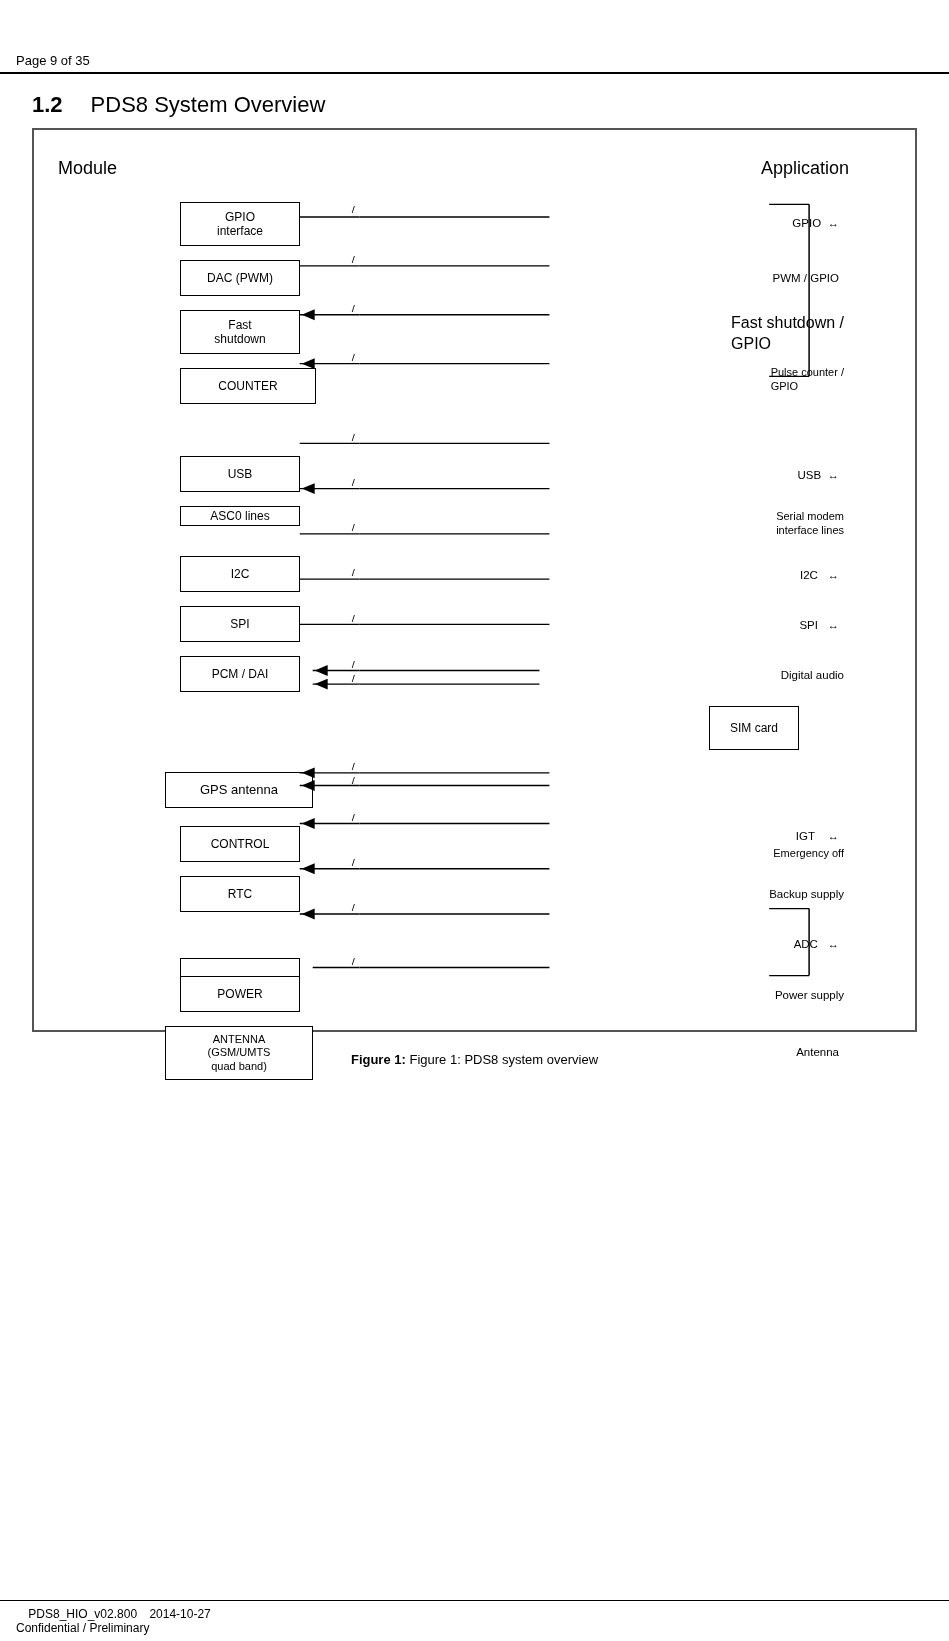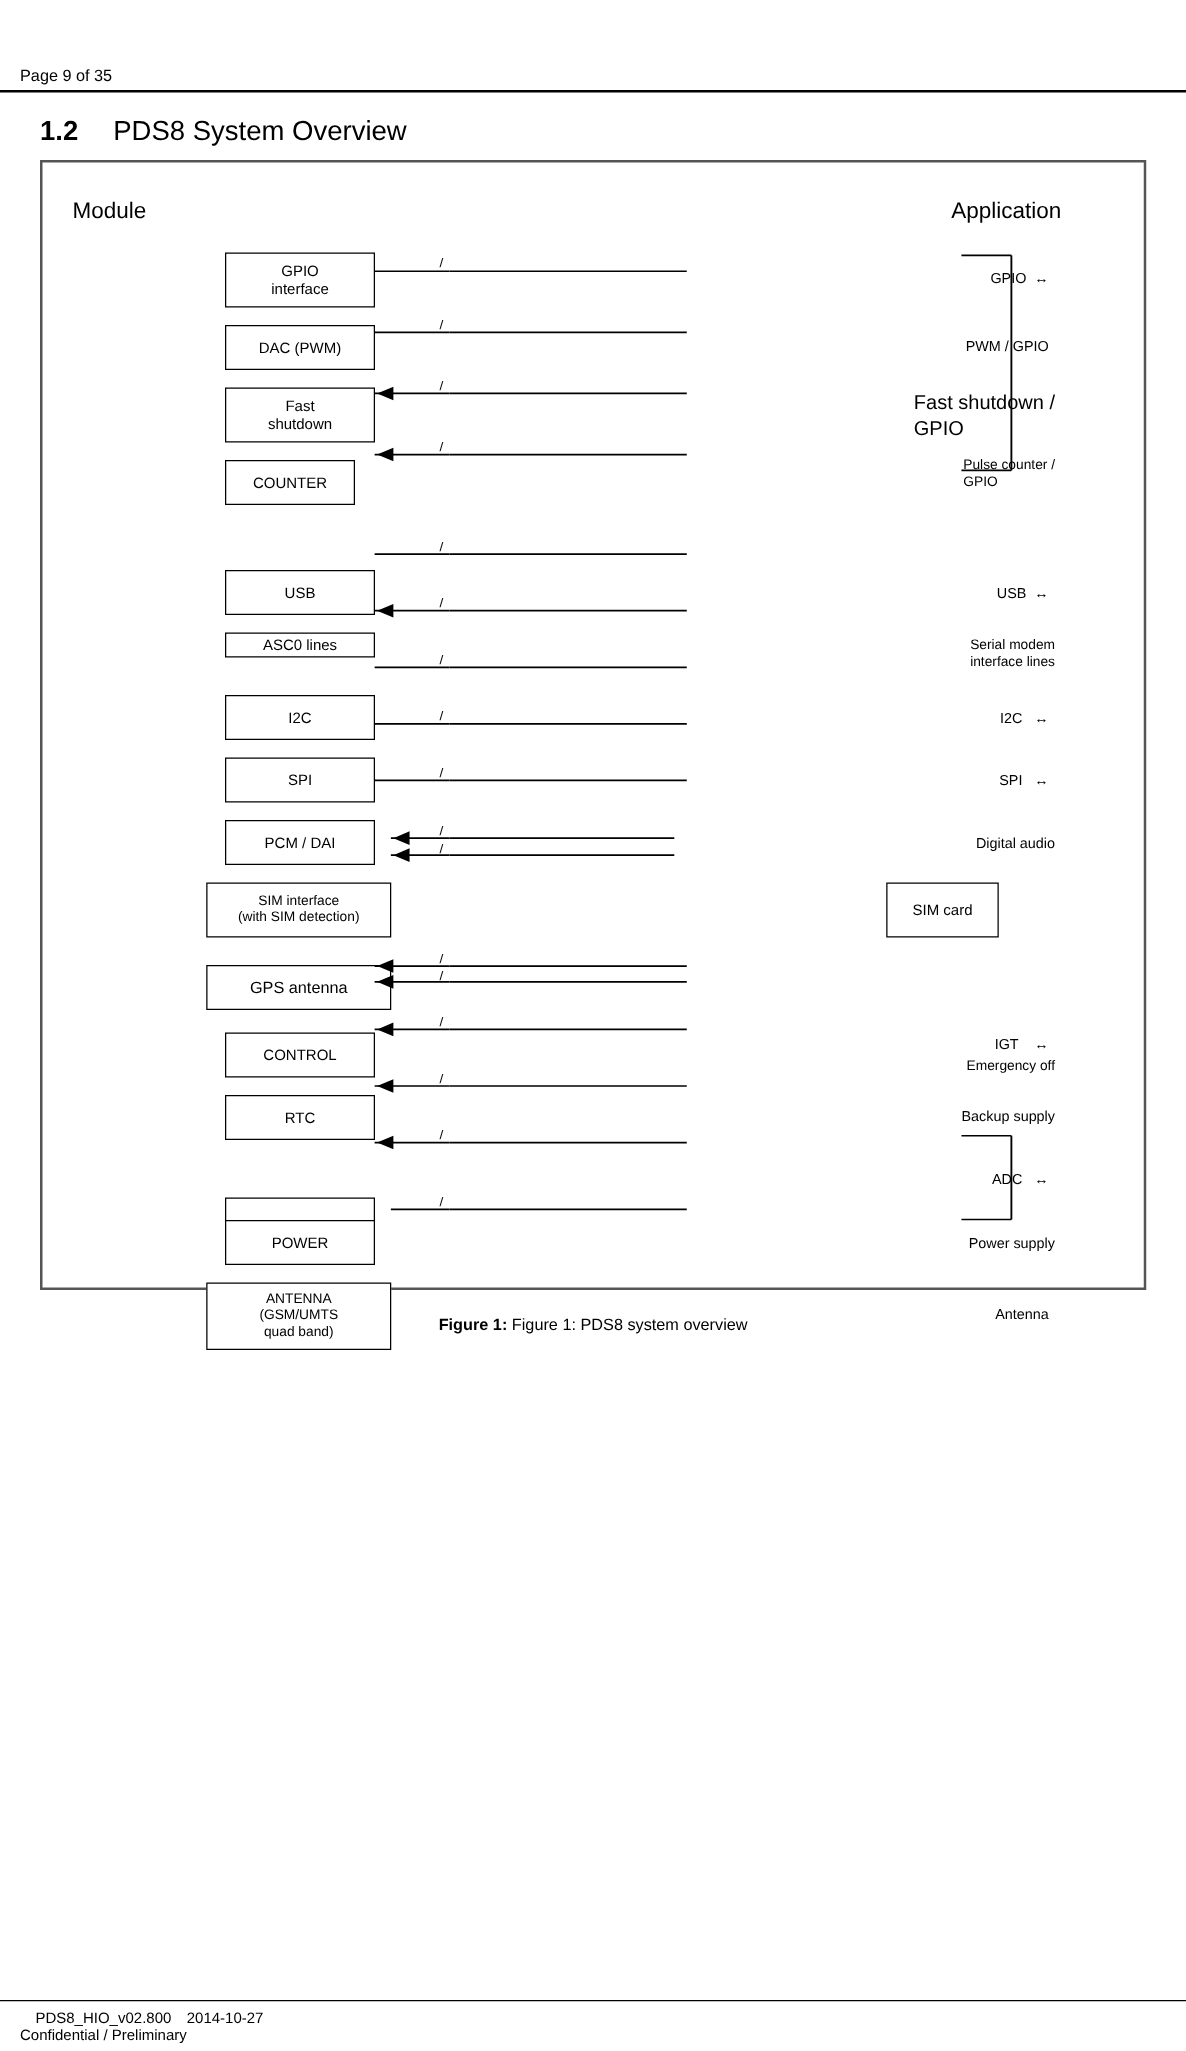--- a/index.html
+++ b/index.html
@@ -142,33 +142,32 @@
 
     <div class="label-module">Module</div>
     <div class="label-application">Application</div>
 
     <div class="mod-box" style="left:130px; top:52px; width:120px; height:44px; font-size:12px;">GPIO<br>interface</div>
 
     <div class="mod-box" style="left:130px; top:110px; width:120px; height:36px;">DAC (PWM)</div>
 
     <div class="mod-box" style="left:130px; top:160px; width:120px; height:44px; font-size:12px;">Fast<br>shutdown</div>
 
-    <div class="mod-box" style="left:130px; top:218px; width:104px; height:36px;">COUNTER</div>
+    <div class="mod-box" style="left:130px; top:218px; width:136px; height:36px;">COUNTER</div>
 
     <div class="mod-box" style="left:130px; top:306px; width:120px; height:36px;">USB</div>
 
     <div class="mod-box" style="left:130px; top:356px; width:120px; height:20px;">ASC0 lines</div>
 
     <div class="mod-box" style="left:130px; top:406px; width:120px; height:36px;">I2C</div>
 
     <div class="mod-box" style="left:130px; top:456px; width:120px; height:36px;">SPI</div>
 
     <div class="mod-box" style="left:130px; top:506px; width:120px; height:36px;">PCM / DAI</div>
 
-    <div class="mod-box" style="left:115px; top:556px; width:148px; height:44px; font-size:11px;">SIM interface<br>(with SIM detection)</div>
 
     <div class="mod-box" style="left:115px; top:622px; width:148px; height:36px; font-size:13px;">GPS antenna</div>
 
     <div class="mod-box" style="left:130px; top:676px; width:120px; height:36px;">CONTROL</div>
 
     <div class="mod-box" style="left:130px; top:726px; width:120px; height:36px;">RTC</div>
 
     <div class="mod-box" style="left:130px; top:808px; width:120px; height:49px;">ADC</div>
 
     <div class="mod-box" style="left:130px; top:724px; width:120px; height:36px; top:776px; top:826px;">POWER</div>

